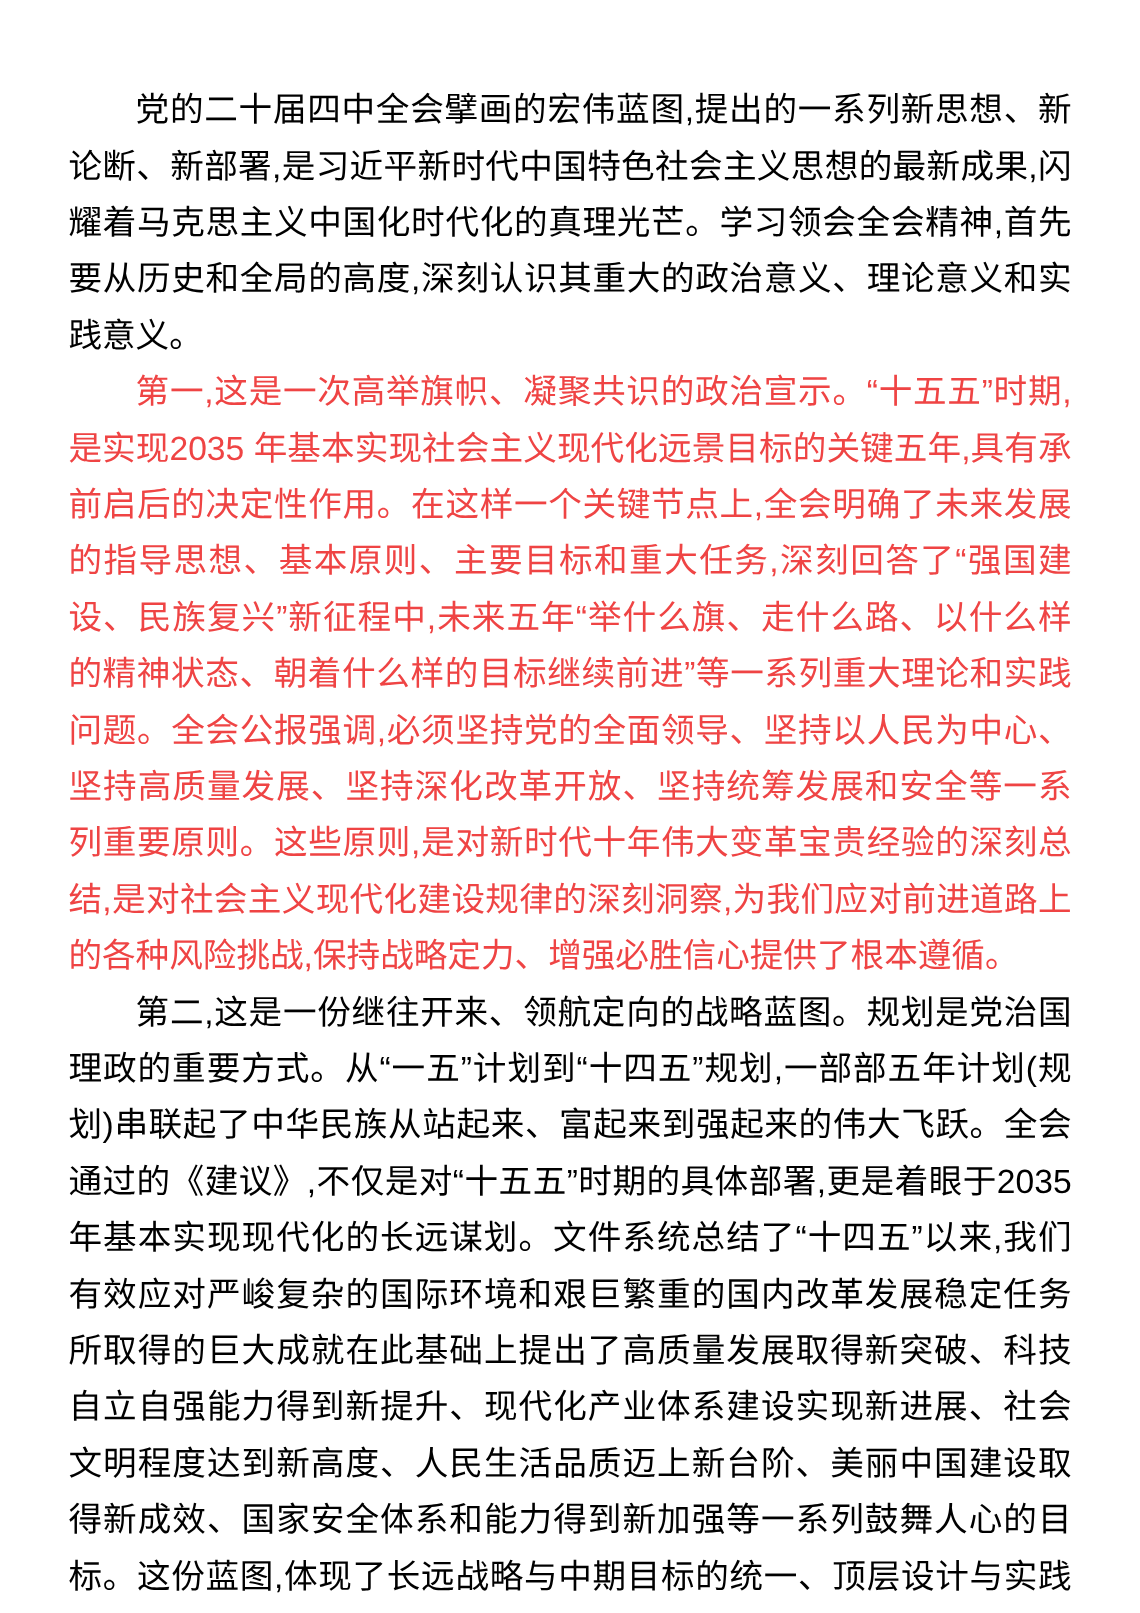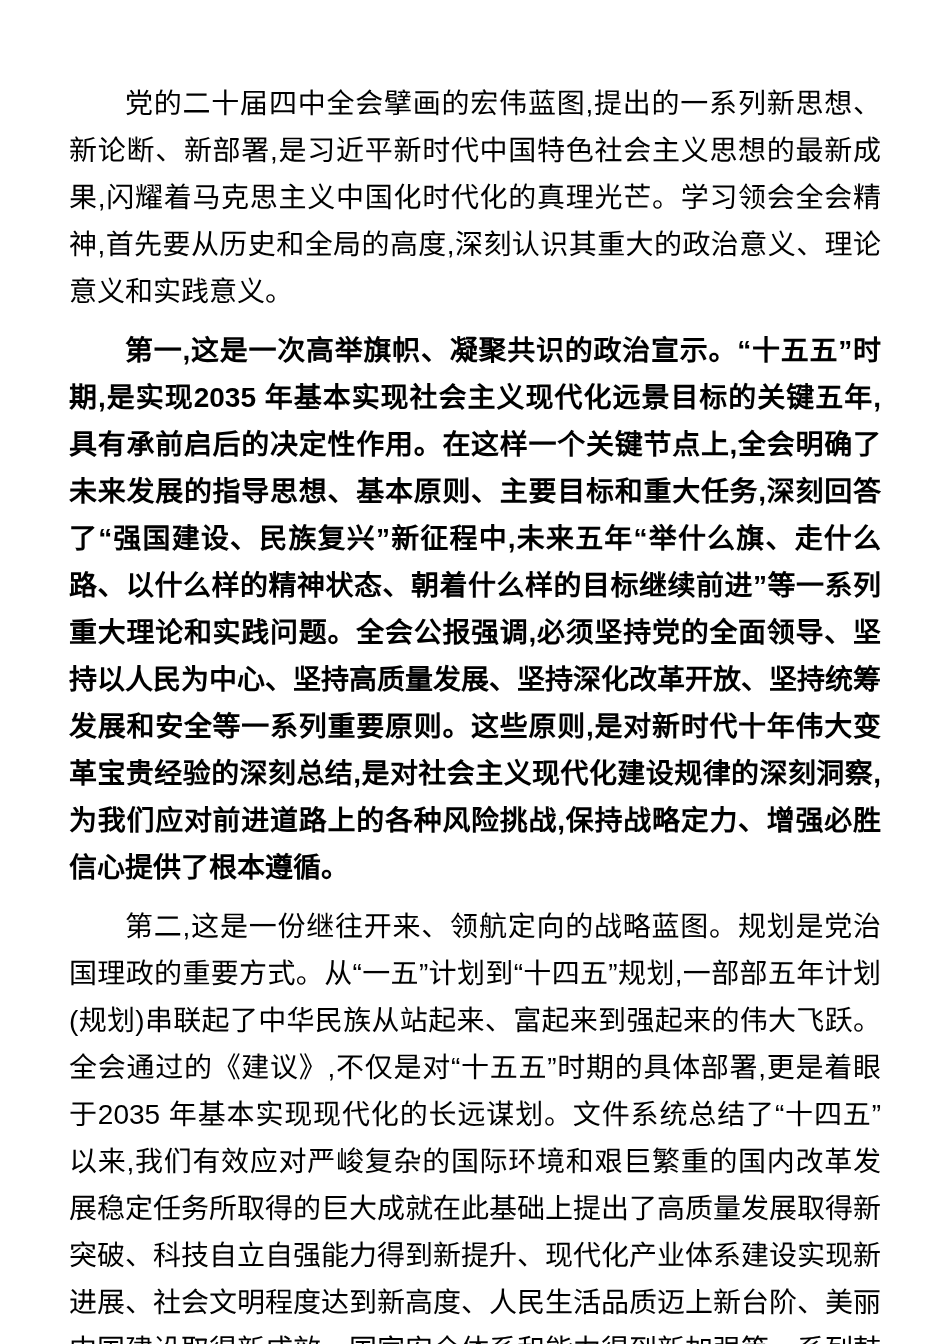--- a/index.html
+++ b/index.html
@@ -23,21 +23,21 @@
   }
 
   #doc-body {
     position: absolute;
     left: 57px;
     top: 68px;
     width: 836px;
   }
 
   .para {
-    margin: 12px;
+    margin: 0;
     padding: 0;
     color: #000000;
     font-size: 28px;
     line-height: 47px;
     font-weight: 400;
     text-align: justify;
     text-justify: inter-character;
     text-indent: 2em;
     letter-spacing: 0;
     word-break: break-all;
@@ -51,18 +51,18 @@
   }
 </style>
 </head>
 <body>
 
 <div id="page" style="width: 950px; height: 1344px; background: rgb(255, 255, 255);">
   <div id="doc-body">
 
     <p class="para" style="color: rgb(0, 0, 0);">党的二十届四中全会擘画的宏伟蓝图,提出的一系列新思想、新论断、新部署,是习近平新时代中国特色社会主义思想的最新成果,闪耀着马克思主义中国化时代化的真理光芒。学习领会全会精神,首先要从历史和全局的高度,深刻认识其重大的政治意义、理论意义和实践意义。</p>
 
-    <p class="para" style="color: #000000; font-weight: bold;">第一,这是一次高举旗帜、凝聚共识的政治宣示。“十五五”时期,是实现2035 年基本实现社会主义现代化远景目标的关键五年,具有承前启后的决定性作用。在这样一个关键节点上,全会明确了未来发展的指导思想、基本原则、主要目标和重大任务,深刻回答了“强国建设、民族复兴”新征程中,未来五年“举什么旗、走什么路、以什么样的精神状态、朝着什么样的目标继续前进”等一系列重大理论和实践问题。全会公报强调,必须坚持党的全面领导、坚持以人民为中心、坚持高质量发展、坚持深化改革开放、坚持统筹发展和安全等一系列重要原则。这些原则,是对新时代十年伟大变革宝贵经验的深刻总结,是对社会主义现代化建设规律的深刻洞察,为我们应对前进道路上的各种风险挑战,保持战略定力、增强必胜信心提供了根本遵循。</p>
+    <p class="para" style="color: #ef4444;">第一,这是一次高举旗帜、凝聚共识的政治宣示。“十五五”时期,是实现2035 年基本实现社会主义现代化远景目标的关键五年,具有承前启后的决定性作用。在这样一个关键节点上,全会明确了未来发展的指导思想、基本原则、主要目标和重大任务,深刻回答了“强国建设、民族复兴”新征程中,未来五年“举什么旗、走什么路、以什么样的精神状态、朝着什么样的目标继续前进”等一系列重大理论和实践问题。全会公报强调,必须坚持党的全面领导、坚持以人民为中心、坚持高质量发展、坚持深化改革开放、坚持统筹发展和安全等一系列重要原则。这些原则,是对新时代十年伟大变革宝贵经验的深刻总结,是对社会主义现代化建设规律的深刻洞察,为我们应对前进道路上的各种风险挑战,保持战略定力、增强必胜信心提供了根本遵循。</p>
 
     <p class="para" style="color: rgb(0, 0, 0);">第二,这是一份继往开来、领航定向的战略蓝图。规划是党治国理政的重要方式。从“一五”计划到“十四五”规划,一部部五年计划(规划)串联起了中华民族从站起来、富起来到强起来的伟大飞跃。全会通过的《建议》,不仅是对“十五五”时期的具体部署,更是着眼于2035 年基本实现现代化的长远谋划。文件系统总结了“十四五”以来,我们有效应对严峻复杂的国际环境和艰巨繁重的国内改革发展稳定任务所取得的巨大成就在此基础上提出了高质量发展取得新突破、科技自立自强能力得到新提升、现代化产业体系建设实现新进展、社会文明程度达到新高度、人民生活品质迈上新台阶、美丽中国建设取得新成效、国家安全体系和能力得到新加强等一系列鼓舞人心的目标。这份蓝图,体现了长远战略与中期目标的统一、顶层设计与实践探索的统一,体现了党对社会主义现代化建设规律认识的不断深化。</p>
 
   </div>
 </div>
 
 </body></html>

